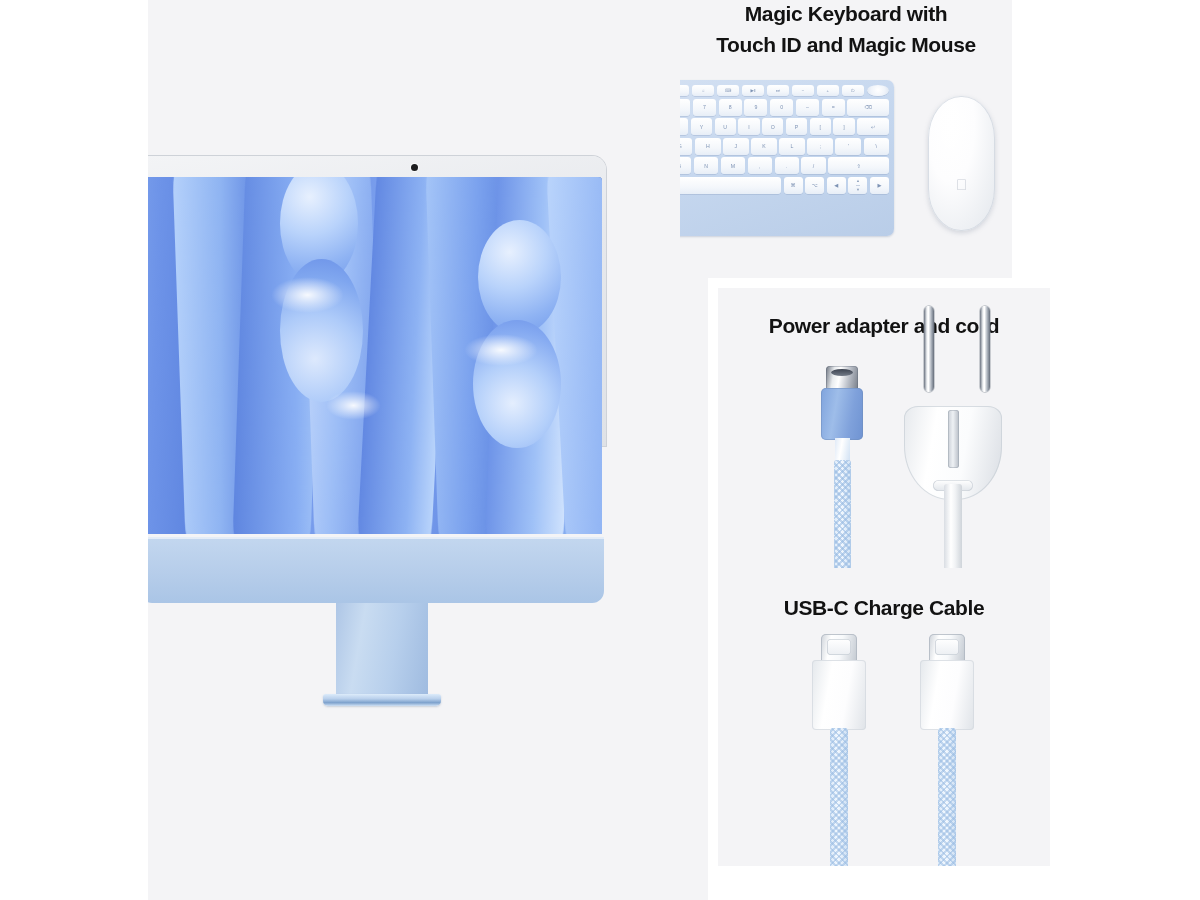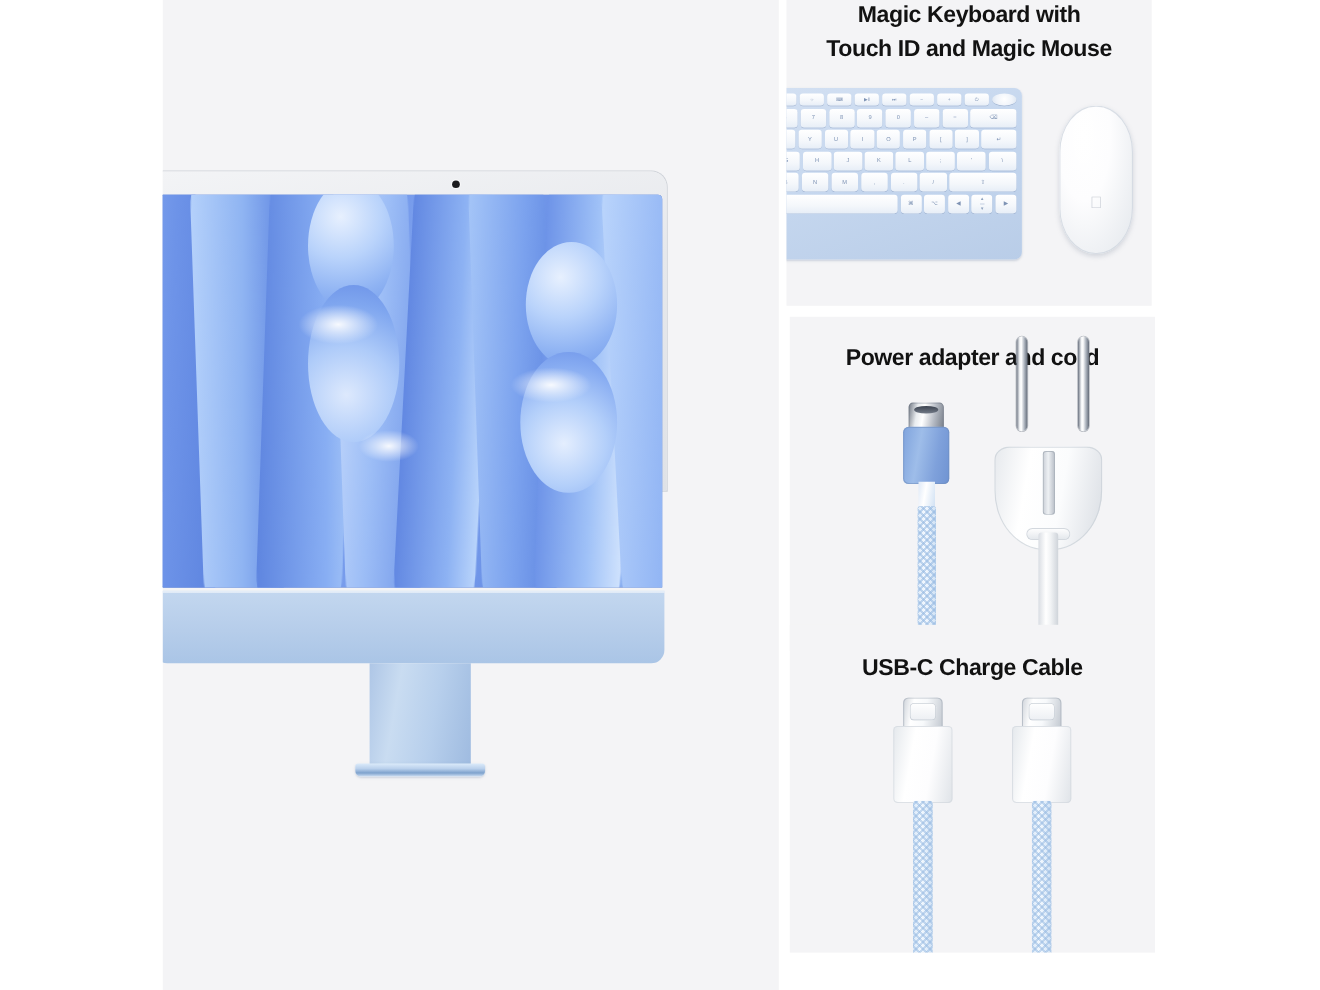--- a/index.html
+++ b/index.html
@@ -21,21 +21,21 @@
     background: #ffffff;
   }
 
   
   .panel {
     position: absolute;
     background: #f4f4f6;
     overflow: hidden;
   }
   #panel-imac   { left: 148px; top: 0px;   width: 560px; height: 900px; }
-  #panel-kbd    { left: 715px; top: 0px;   width: 332px; height: 278px; }
+  #panel-kbd    { left: 680px; top: 0px;   width: 332px; height: 278px; }
   #panel-power  { left: 718px; top: 288px; width: 332px; height: 304px; }
   #panel-usbc   { left: 718px; top: 568px; width: 332px; height: 298px; }
 
   .panel-title {
     position: absolute;
     left: 0;
     width: 100%;
     text-align: center;
     color: #121212;
     font-size: 21px;

